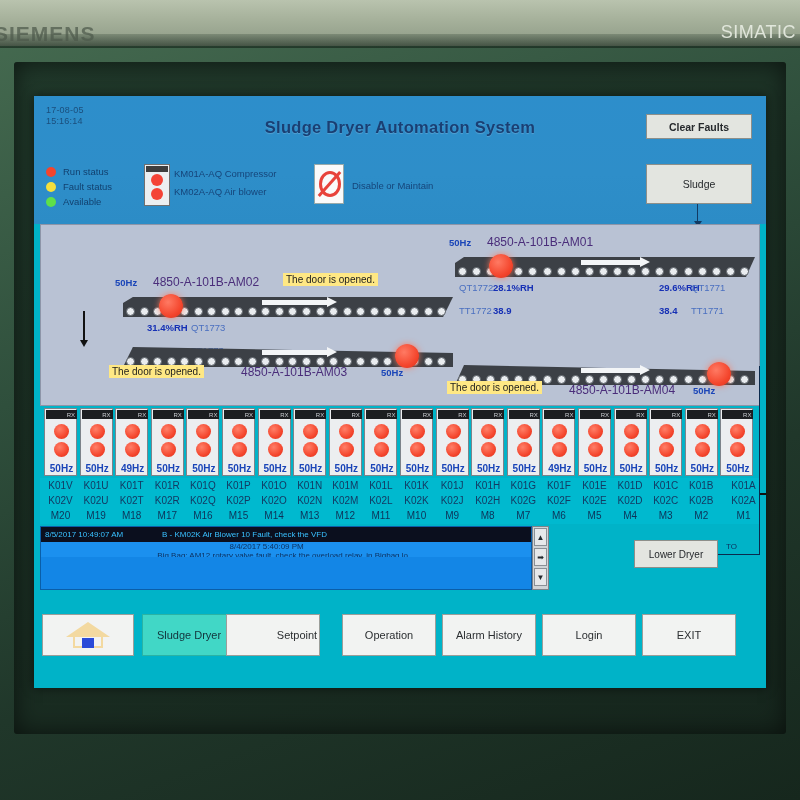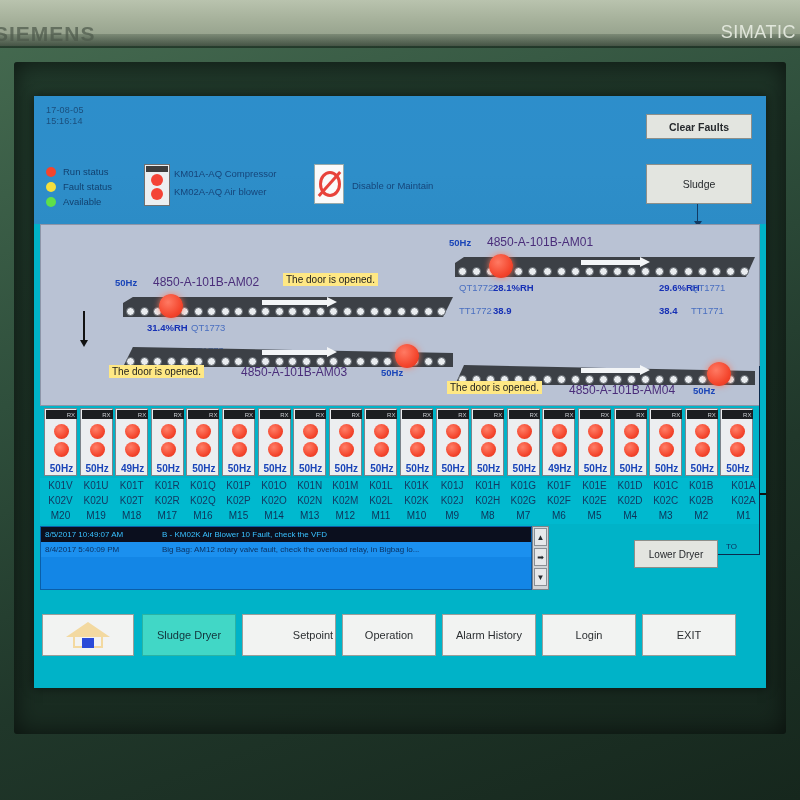--- a/index.html
+++ b/index.html
@@ -211,21 +211,21 @@
 
   
   .alarms {
     position: absolute; left: 6px; top: 430px; width: 492px; height: 64px;
     background: #1386e6; border: 1px solid #0a5ea8;
   }
   .alarm-row { display: flex; height: 15px; align-items: center; font-size: 8px; }
   .alarm-row .t { width: 121px; padding-left: 4px; white-space: nowrap; }
   .alarm-row .m { flex: 1; white-space: nowrap; overflow: hidden; }
   .alarm-row.sel { background: #0b0f1e; color: #39c0ff; }
-  .alarm-row.norm { color: #0c2f5e; }
+  .alarm-row.norm { color: #0c2f5e; flex-direction: column; }
   .alarm-row.norm.hl { background: #1b90ef; }
 
   .alarm-scroll {
     position: absolute; left: 498px; top: 430px; width: 17px; height: 64px;
     background: #cfd3d6; border: 1px solid #7d838a;
   }
   .sbtn {
     position: absolute; left: 1px; width: 13px; height: 18px;
     background: #e6e8ea; border: 1px solid #8a9096;
     display: flex; align-items: center; justify-content: center;
@@ -279,20 +279,21 @@
   <div class="siemens-logo">SIEMENS</div>
   <div class="simatic-logo">SIMATIC</div>
 
   <div id="screen">
 
     <div class="hdr">
       <div class="clock">
         <div>17-08-05</div>
         <div>15:16:14</div>
       </div>
+      <div class="title">Sludge Dryer Automation System</div>
 
       <div class="legend" id="legend-host">
           <div class="lg-row">
             <div class="lamp" style="background: rgb(244, 69, 44);"></div>
             <div class="lg-txt">Run status</div>
           </div>
           <div class="lg-row">
             <div class="lamp" style="background: rgb(245, 224, 60);"></div>
             <div class="lg-txt">Fault status</div>
           </div>
@@ -715,21 +716,21 @@
 
     <div class="nav" id="nav-host">
       <div class="navbtn" style="left:8px;width:92px">
         <div class="home-icon">
           <div class="roof"></div>
             <div class="walls"></div>
             <div class="door"></div>
         </div>
       </div>
     <div class="navbtn active" style="left: 108px; width: 94px;">Sludge Dryer</div>
-        <div class="navbtn" style="left: 208px; width: 94px; padding-left: 48px;">Setpoint</div>
+        <div class="navbtn" style="left: 192px; width: 94px; padding-left: 48px;">Setpoint</div>
         <div class="navbtn" style="left: 308px; width: 94px;">Operation</div>
         <div class="navbtn" style="left: 408px; width: 94px;">Alarm History</div>
         <div class="navbtn" style="left: 508px; width: 94px;">Login</div>
         <div class="navbtn" style="left: 608px; width: 94px;">EXIT</div>
       </div>
 
   </div>
 </div>
 
 </body></html>

